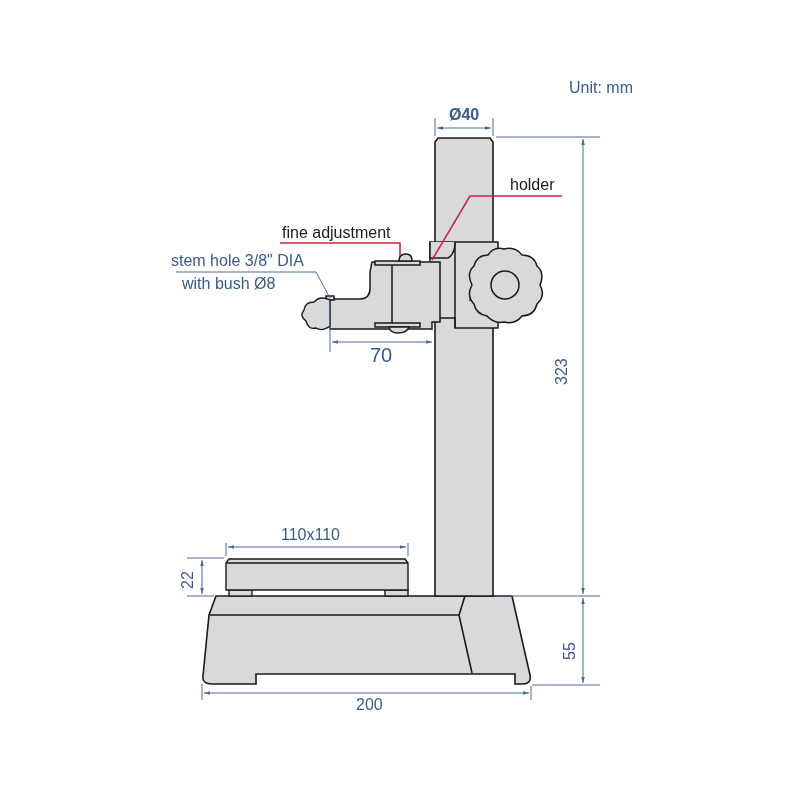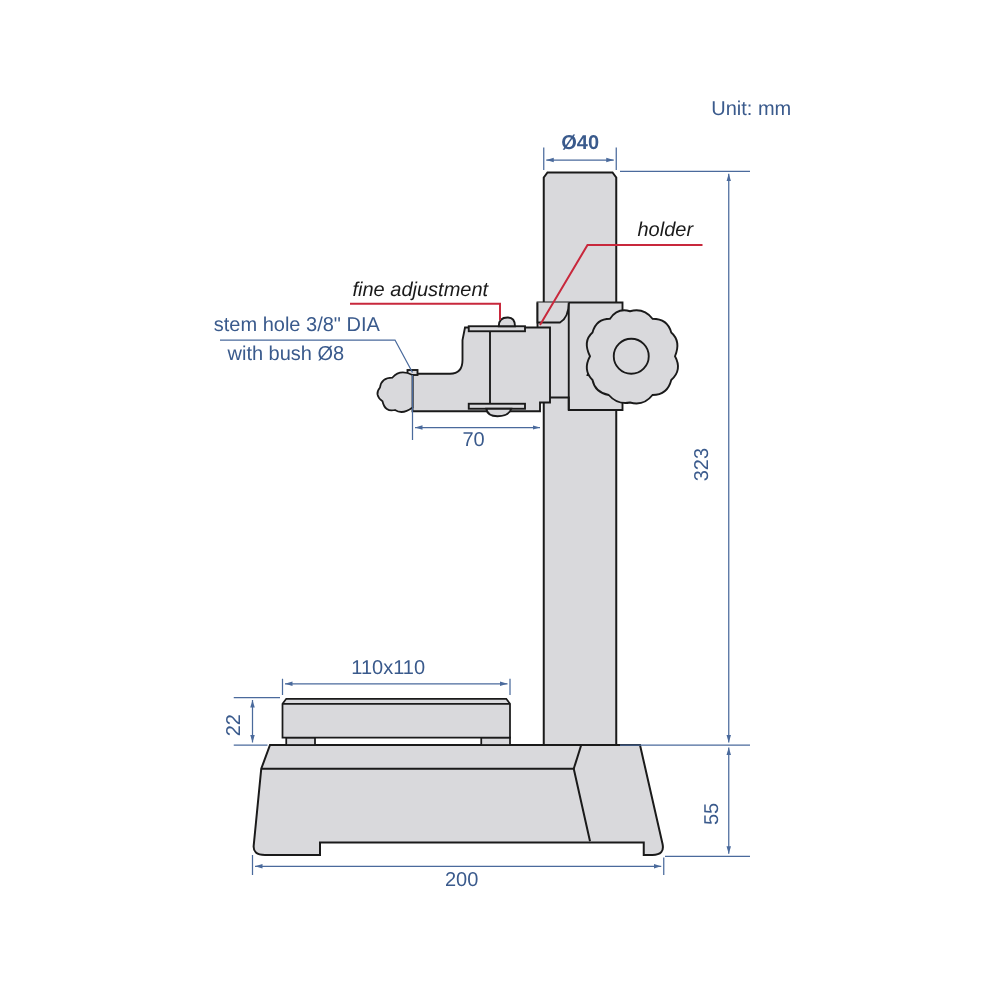--- a/index.html
+++ b/index.html
@@ -1,20 +1,20 @@
 <!DOCTYPE html>
 <html><head>
 <meta charset="utf-8">
 <style>
   html, body { margin:0; padding:0; background:#ffffff; }
   body { width:800px; height:800px; position:relative; overflow:hidden; font-family:"Liberation Sans", sans-serif; }
   #drawing { position:absolute; left:0; top:0; width:800px; height:800px; }
   .lbl { position:absolute; font-family:"Liberation Sans", sans-serif; white-space:nowrap; line-height:1; }
   .blue { color:#3a5a8c; }
-  .black { color:#1a1a1a;font-style:italic; }
+  .black { color:#1a1a1a; }
 </style>
 </head>
 <body>
 
 <svg id="drawing" viewBox="0 0 800 800" xmlns="http://www.w3.org/2000/svg">
   <defs>
     <marker id="arr" viewBox="0 0 10 10" refX="10" refY="5" markerWidth="6" markerHeight="6" orient="auto-start-reverse">
       <path d="M0,2 L10,5 L0,8 z" fill="#4a6a9c"></path>
     </marker>
   </defs>
@@ -97,18 +97,18 @@
     <path d="M562,196 L470,196 L432,260"></path>
   </g>
 </svg>
 
 <div class="lbl blue" style="left:549px;top:80px;font-size:16px;margin-left:20px;">Unit: mm</div>
 <div class="lbl blue" style="left:449px;top:107px;font-size:16px;font-weight:bold;">Ø40</div>
 <div class="lbl black" style="left:510px;top:177px;font-size:16px;">holder</div>
 <div class="lbl black" style="left:282px;top:225px;font-size:16px;">fine adjustment</div>
 <div class="lbl blue" style="left:171px;top:253px;font-size:16px;">stem hole 3/8" DIA</div>
 <div class="lbl blue" style="left:182px;top:276px;font-size:16px;">with bush Ø8</div>
-<div class="lbl blue" style="left:370px;top:345px;font-size:16px;text-align:center;">70</div>
+<div class="lbl blue" style="left:370px;top:345px;font-size:20px;text-align:center;">70</div>
 <div class="lbl blue" style="left:554px;top:385px;font-size:16px;transform:rotate(-90deg);transform-origin:left top;">323</div>
 <div class="lbl blue" style="left:281px;top:527px;font-size:16px;text-align:center;">110x110</div>
 <div class="lbl blue" style="left:180px;top:589px;font-size:16px;transform:rotate(-90deg);transform-origin:left top;">22</div>
 <div class="lbl blue" style="left:562px;top:660px;font-size:16px;transform:rotate(-90deg);transform-origin:left top;">55</div>
 <div class="lbl blue" style="left:356px;top:697px;font-size:16px;">200</div>
 
 </body></html>

